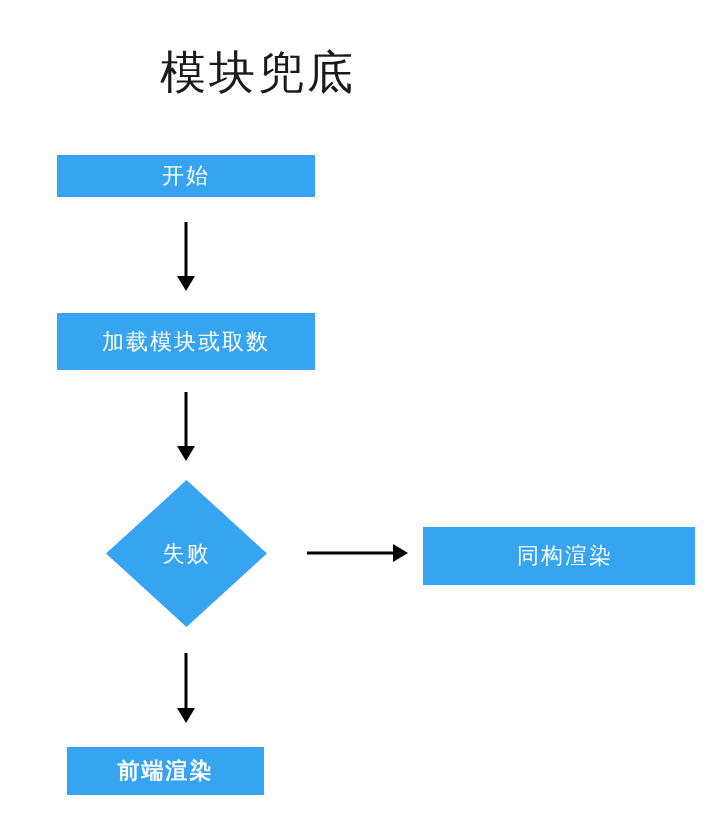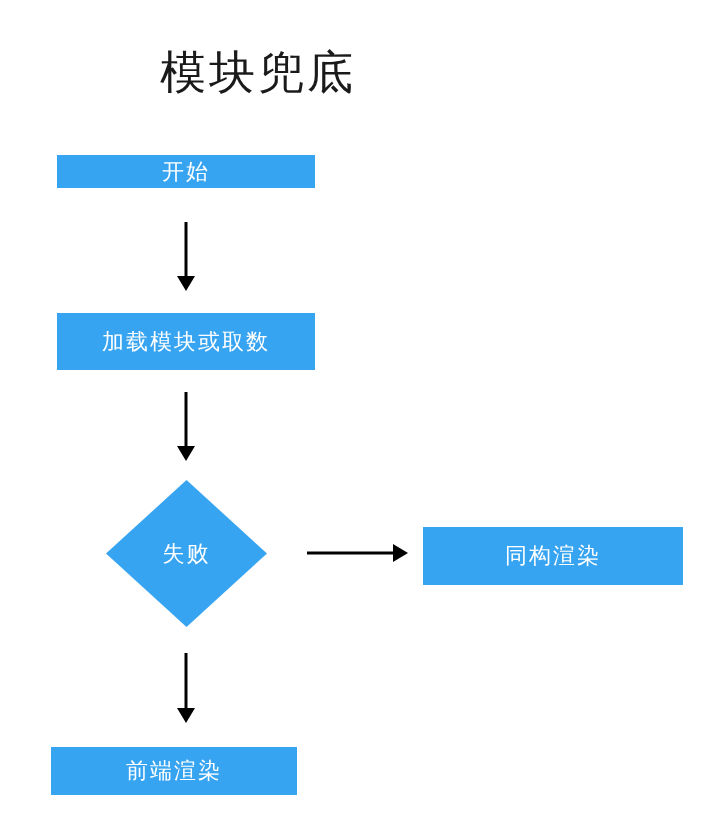--- a/index.html
+++ b/index.html
@@ -31,24 +31,24 @@
     align-items: center;
     justify-content: center;
     background: var(--node-fill, #37a4f2);
     color: var(--node-text, #ffffff);
     font-size: 22px;
     font-weight: 300;
     letter-spacing: 2px;
     text-align: center;
     white-space: nowrap;
   }
-  .node-start    { left: 57px;  top: 155px; width: 258px; height: 33px; }
+  .node-start    { left: 57px;  top: 155px; width: 258px; height: 42px; }
   .node-load     { left: 57px;  top: 313px; width: 258px; height: 57px; text-align: right; }
-  .node-ssr      { left: 423px; top: 527px; width: 260px; height: 58px; }
-  .node-csr      { left: 51px;  top: 747px; width: 246px; height: 48px; }
+  .node-ssr      { left: 423px; top: 527px; width: 260px; height: 58px; padding-left: 12px; }
+  .node-csr      { left: 67px;  top: 747px; width: 197px; height: 48px; font-weight: bold; }
   .node-decision {
     left: 106px; top: 480px; width: 161px; height: 147px;
     clip-path: polygon(50% 0, 100% 50%, 50% 100%, 0 50%);
     flex-direction: column;
     line-height: 35px;
   }
   .arrows {
     position: absolute;
     left: 0; top: 0;
     pointer-events: none;

